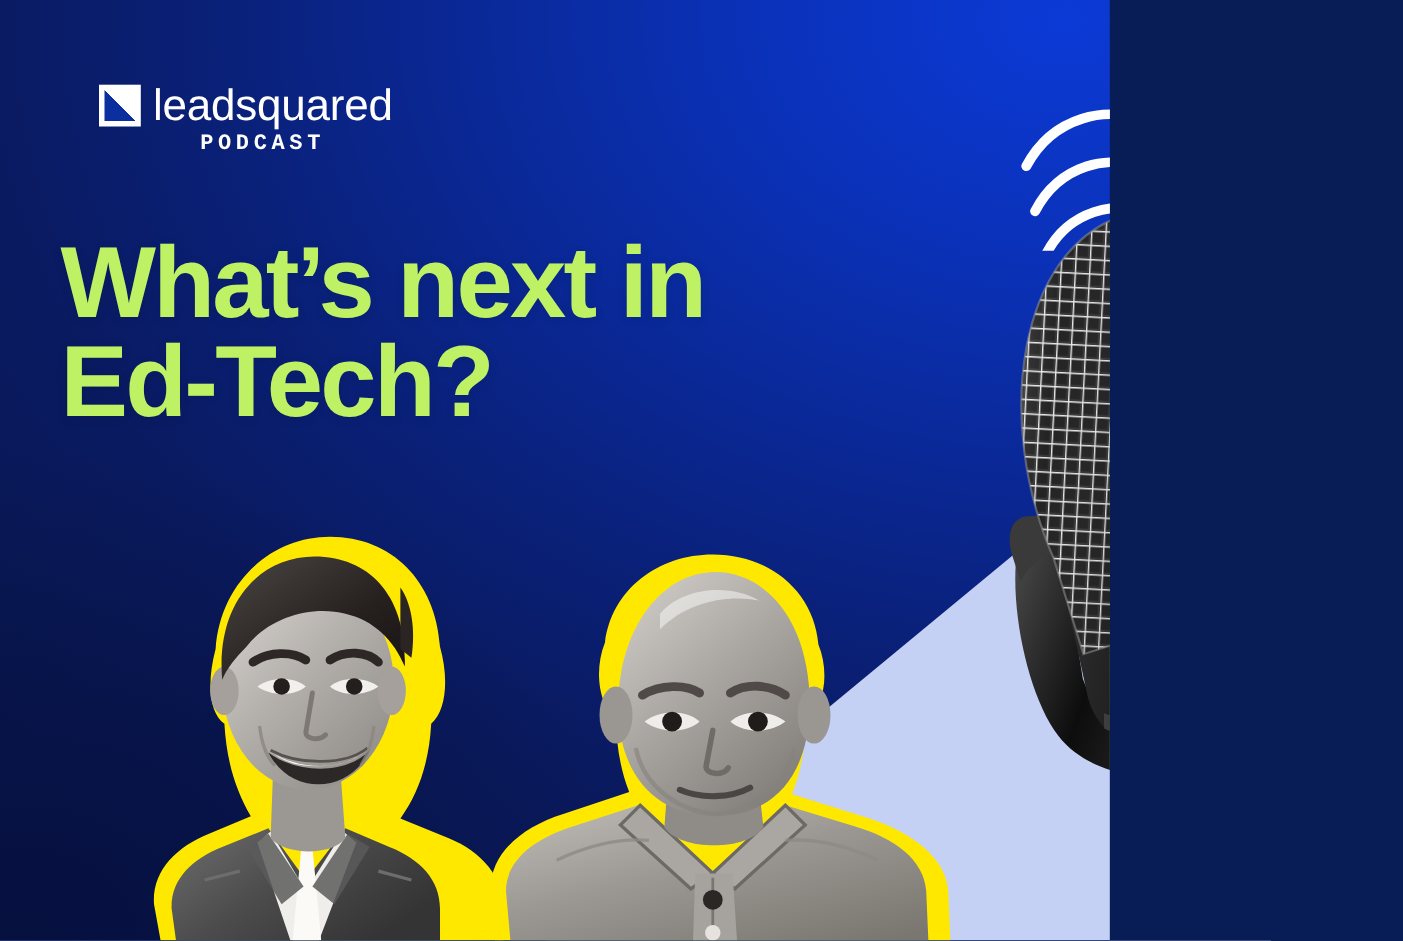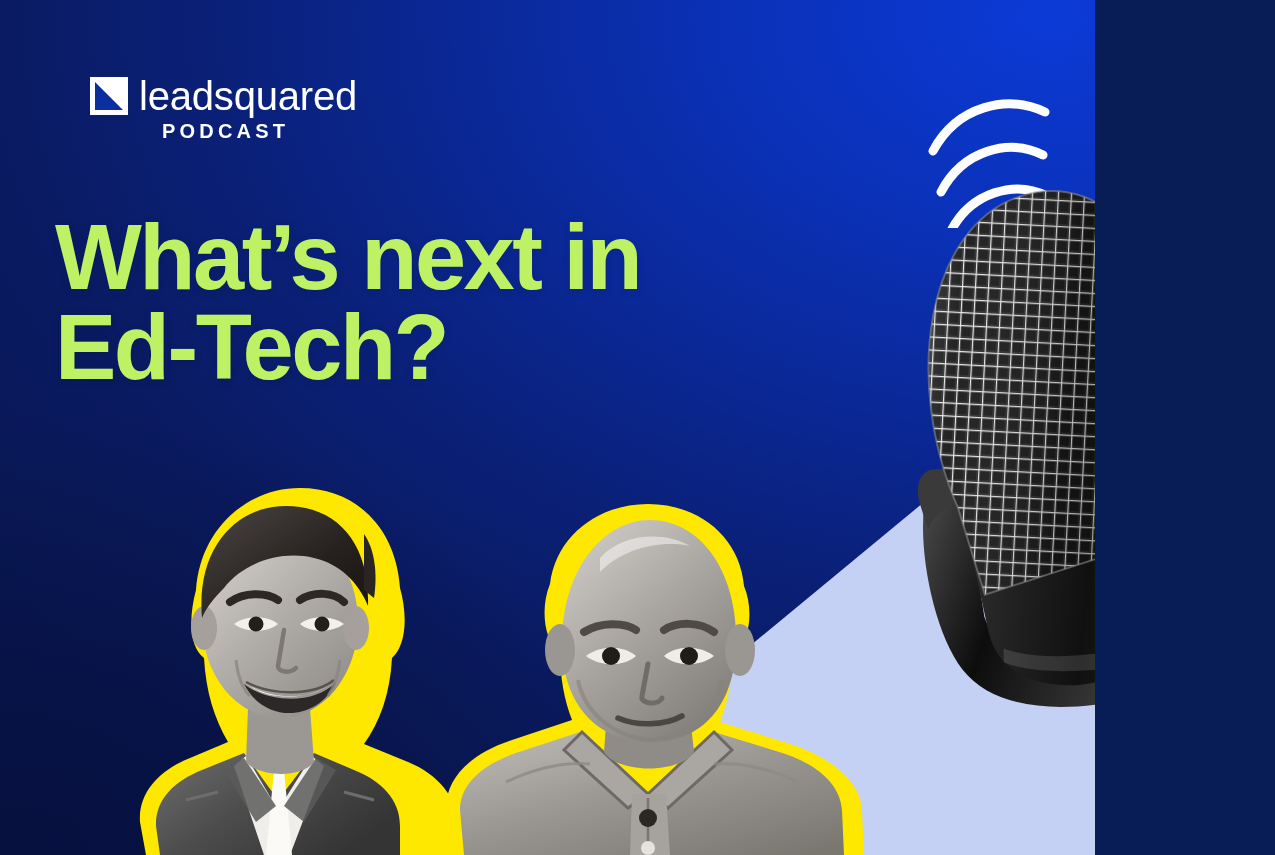--- a/index.html
+++ b/index.html
@@ -6,21 +6,21 @@
   * { margin:0; padding:0; box-sizing:border-box; }
   html, body {
     width:1275px; height:855px;
     overflow:hidden;
     background:#081c56;
     font-family:"Liberation Sans", sans-serif;
   }
 
   #poster {
     position:relative;
-    width:1095px; height:855px;
+    width:1009px; height:855px;
     overflow:hidden;
   }
 
   
   .bg-base {
     position:absolute; inset:0;
     background:
       radial-gradient(130% 115% at 96% 2%,  #0c3ad6 0%, #0a31b8 22%, #0a2896 42%, #0a2076 60%, #0a1a60 76%, #081650 100%);
   }
   .bg-dark-bl {
@@ -58,22 +58,23 @@
     letter-spacing:-0.2px;
     line-height:1;
     white-space:nowrap;
   }
   .logo-sub {
     color:#ffffff;
     font-size:20px;
     font-weight:600;
     letter-spacing:4.2px;
     margin-top:5px;
-    margin-left:72px;
+    margin-left:92px;
     line-height:1;
+    font-family:Liberation Mono, monospace;
   }
 
   
   .headline {
     position:absolute; left:55px; top:212px;
     color:#bef264;
     font-size:92px;
     font-weight:900;
     line-height:0.98;
     letter-spacing:-2.5px;

